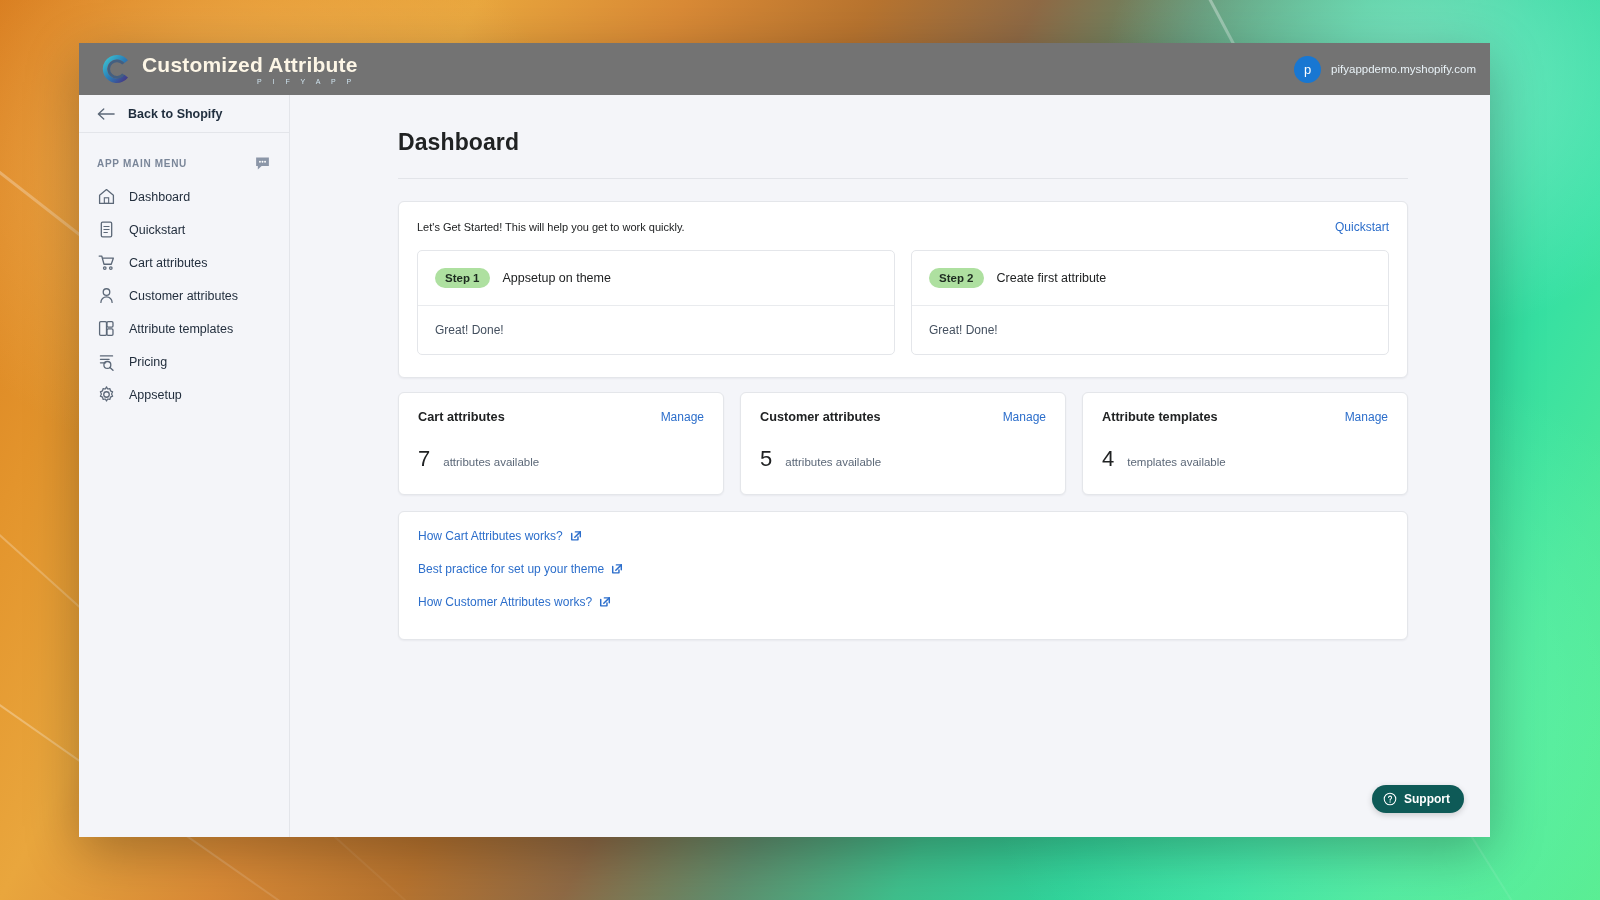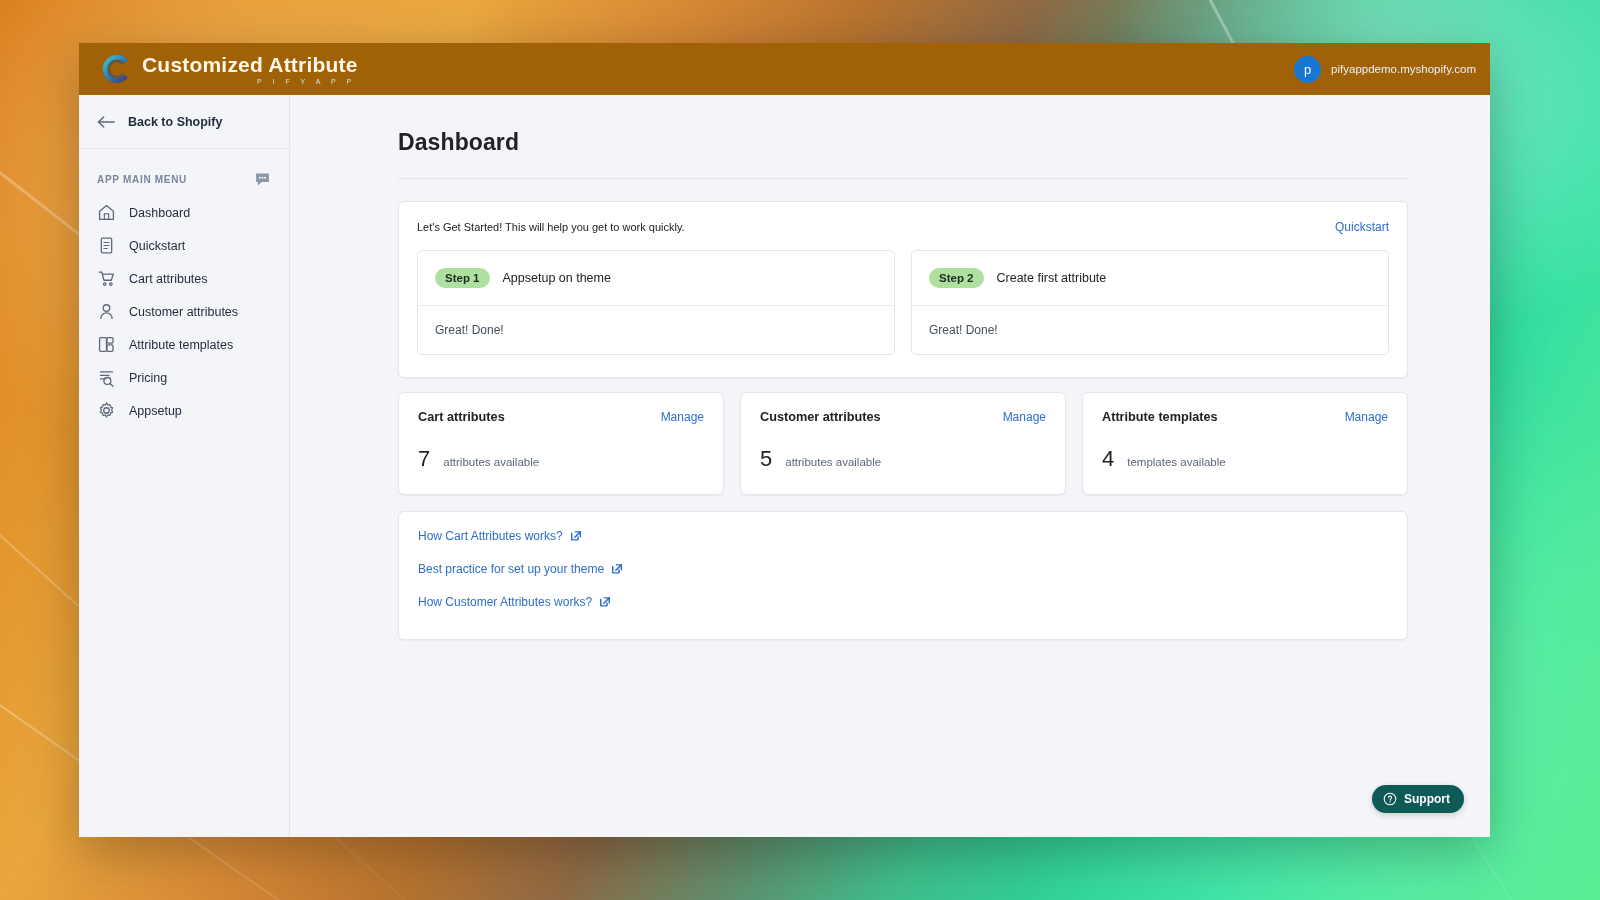--- a/index.html
+++ b/index.html
@@ -67,21 +67,21 @@
     background: #f4f5f9;
     box-shadow: 0 14px 50px rgba(0,0,0,.28);
     overflow: hidden;
     display: flex;
     flex-direction: column;
   }
 
   
   #topbar {
     height: 52px;
-    background: #a16207;
+    background: #737373;
     display: flex;
     align-items: center;
     justify-content: space-between;
     padding: 0 14px 0 22px;
     flex: 0 0 auto;
   }
   .brand { display: flex; align-items: center; gap: 9px; }
   .brand-logo { width: 32px; height: 32px; display: block; }
   .brand-text { display: flex; flex-direction: column; line-height: 1; }
   .brand-title {
@@ -113,21 +113,21 @@
   
   #sidebar {
     width: 211px;
     background: #f4f5f9;
     border-right: 1px solid #e3e5ea;
     flex: 0 0 211px;
     display: flex;
     flex-direction: column;
   }
   .back-row {
-    height: 54px;
+    height: 38px;
     display: flex;
     align-items: center;
     gap: 13px;
     padding: 0 18px;
     border-bottom: 1px solid #e3e5ea;
     cursor: pointer;
   }
   .back-row .lbl { font-size: 12.5px; font-weight: 600; color: #1f2d3d; }
   .menu-head {
     display: flex; align-items: center; justify-content: space-between;

